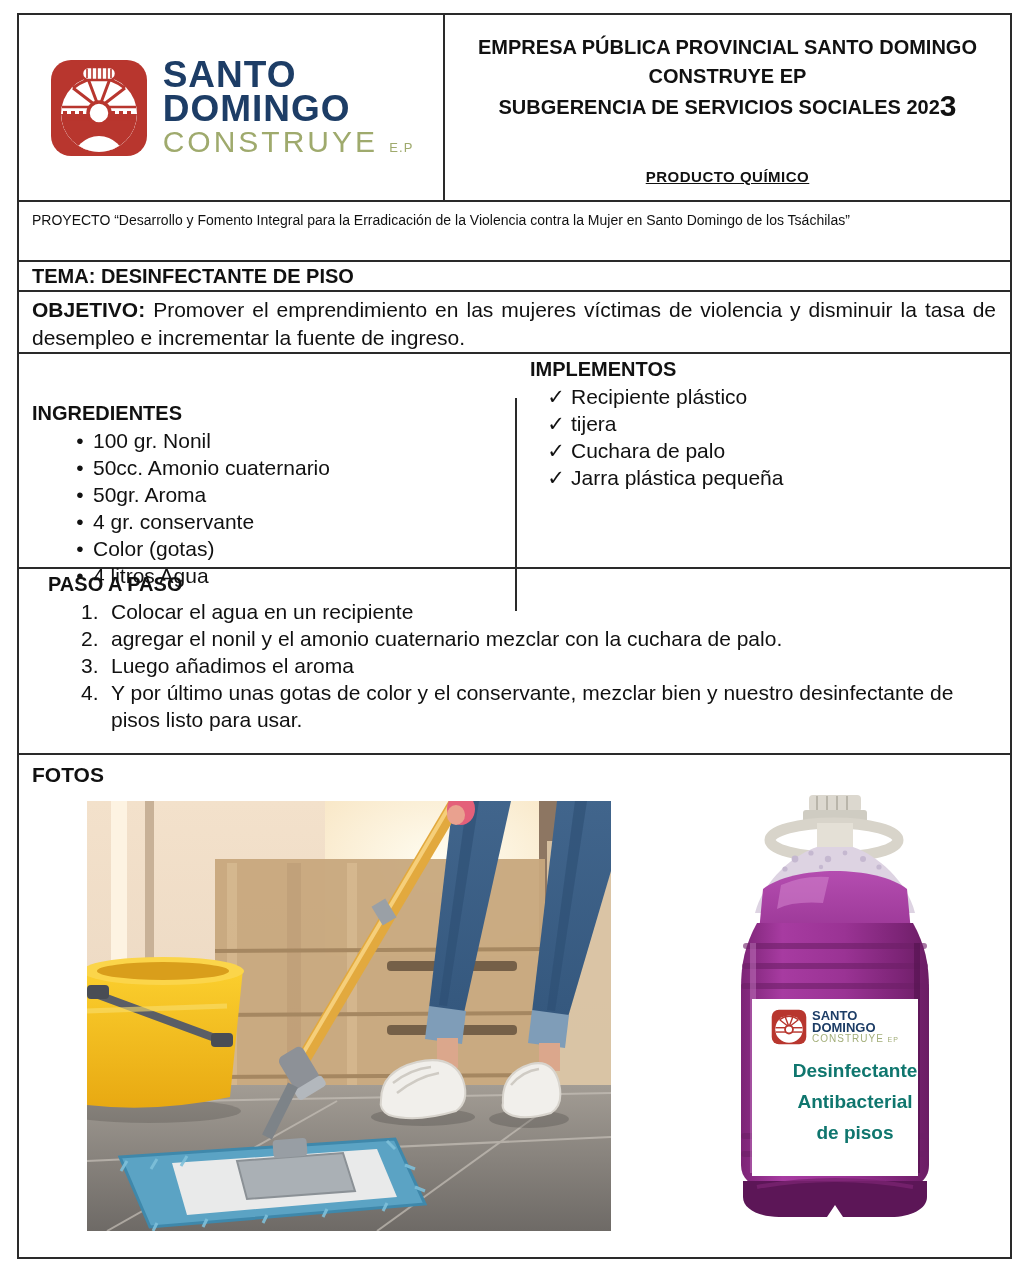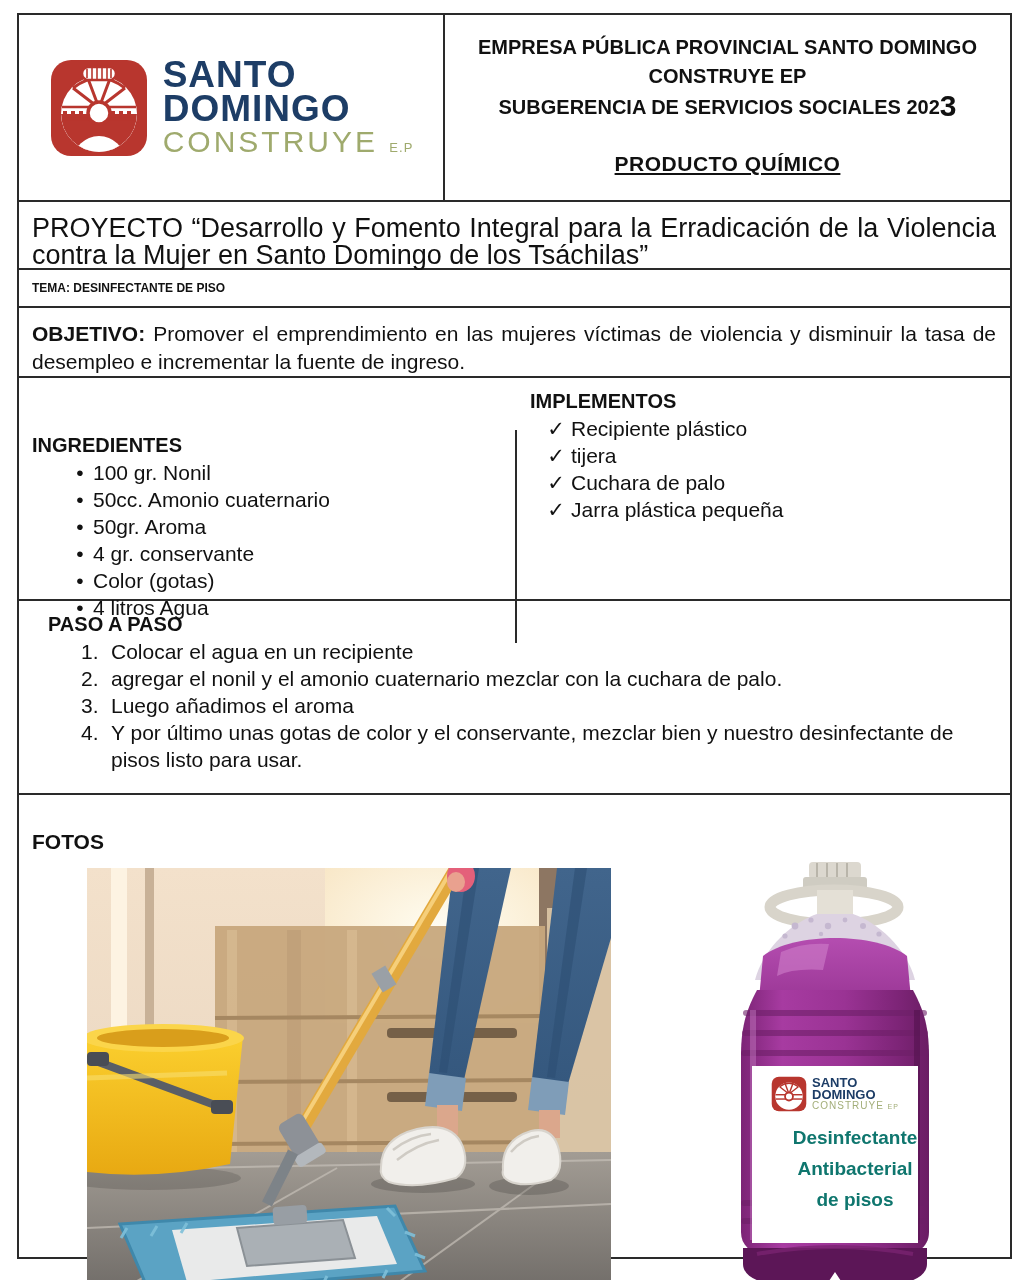--- a/index.html
+++ b/index.html
@@ -1,62 +1,62 @@
 <!DOCTYPE html>
 <html><head>
 <meta charset="utf-8">
 <style>
   html,body{margin:0;padding:0;background:#fff;}
   .page{position:relative;width:1028px;height:1280px;background:#fff;
         font-family:"Liberation Sans",sans-serif;color:#111;overflow:hidden;}
   .doc-table{position:absolute;left:17px;top:13px;width:995px;height:1246px;
-             border:2px solid #2a2a2a;display:flex;flex-direction:column;box-sizing:border-box;gap:8px;}
+             border:2px solid #2a2a2a;display:flex;flex-direction:column;box-sizing:border-box;}
   .row{box-sizing:border-box;border-bottom:2px solid #2a2a2a;position:relative;}
   .row:last-child{border-bottom:none;}
   .cells{display:flex;height:100%;}
   .cell{box-sizing:border-box;height:100%;}
   .cell.first{border-right:2px solid #2a2a2a;}
 
   
   .row-header{height:187px;}
   .logo-cell{width:426px;display:flex;align-items:center;justify-content:center;}
   .logo{display:flex;align-items:center;gap:14px;}
   .logo-icon{width:100px;height:100px;flex:0 0 auto;}
   .logo-text{line-height:1;}
   .logo-l1,.logo-l2{font-size:37px;font-weight:bold;color:#1d3d66;letter-spacing:1px;line-height:.92;}
   .logo-l3{font-size:30px;color:#9faa6d;letter-spacing:3px;font-weight:400;line-height:1.05;}
   .logo-ep{font-size:13px;letter-spacing:1px;}
   .head-cell{flex:1;text-align:center;padding-top:18px;}
   .org{font-weight:bold;font-size:20px;line-height:29px;}
   .bignum{font-size:30px;font-weight:bold;vertical-align:-2px;}
-  .doc-title{font-weight:bold;font-size:21px;text-decoration:underline;margin-top:30px;letter-spacing:.5px;}
+  .doc-title{font-weight:bold;font-size:15px;text-decoration:underline;margin-top:46px;letter-spacing:.5px;}
 
   
-  .row-proyecto{height:60px;font-size:27px;line-height:27px;padding:5px 14px 0 13px;text-align:justify;}
-  .row-tema{height:30px;font-size:12px;font-weight:bold;padding:3px 14px 0 13px;}
+  .row-proyecto{height:60px;font-size:14px;line-height:27px;padding:5px 14px 0 13px;text-align:justify;}
+  .row-tema{height:30px;font-size:20px;font-weight:bold;padding:3px 14px 0 13px;}
   .row-objetivo{height:62px;font-size:21px;line-height:28px;padding:4px 14px 0 13px;text-align:justify;}
   .blabel{font-weight:bold;}
 
   
   .row-lists{height:215px;}
   .ing-cell{width:498px;margin-top:44px;}
   .list-title{font-weight:bold;font-size:20px;padding:4px 12px 2px 13px;}
   .blist .li{display:flex;font-size:21px;line-height:27px;}
   .blist .marker{width:26px;text-align:center;margin-left:48px;flex:0 0 auto;}
   .blist.checks .marker{margin-left:24px;width:30px;}
   .blist .txt{flex:1;padding-right:8px;}
 
   
   .row-paso{height:186px;padding-left:16px;}
   .olist .li{display:flex;font-size:21px;line-height:27px;}
   .olist .num{width:30px;margin-left:46px;flex:0 0 auto;}
   .olist .txt{flex:1;padding-right:40px;}
 
   
-  .row-fotos{flex:1;margin-top:19px;}
+  .row-fotos{flex:1;}
   .fotos-title{font-weight:bold;font-size:21px;padding:8px 12px 2px 13px;}
   .photo-mop{position:absolute;left:68px;top:46px;width:524px;height:430px;}
   .bottle-wrap{position:absolute;left:714px;top:38px;width:204px;height:428px;}
   .bottle-label{position:absolute;left:19px;top:206px;width:166px;height:177px;background:#fff;
                 text-align:center;box-sizing:border-box;padding-top:10px;}
   .mini-logo{display:flex;align-items:center;justify-content:center;gap:5px;}
   .mini-icon{width:36px;height:36px;}
   .mini-text{text-align:left;line-height:1;}
   .mini-l1,.mini-l2{font-size:13px;font-weight:bold;color:#1d3d66;line-height:.95;}
   .mini-l3{font-size:10px;color:#a3ae79;letter-spacing:1px;}

